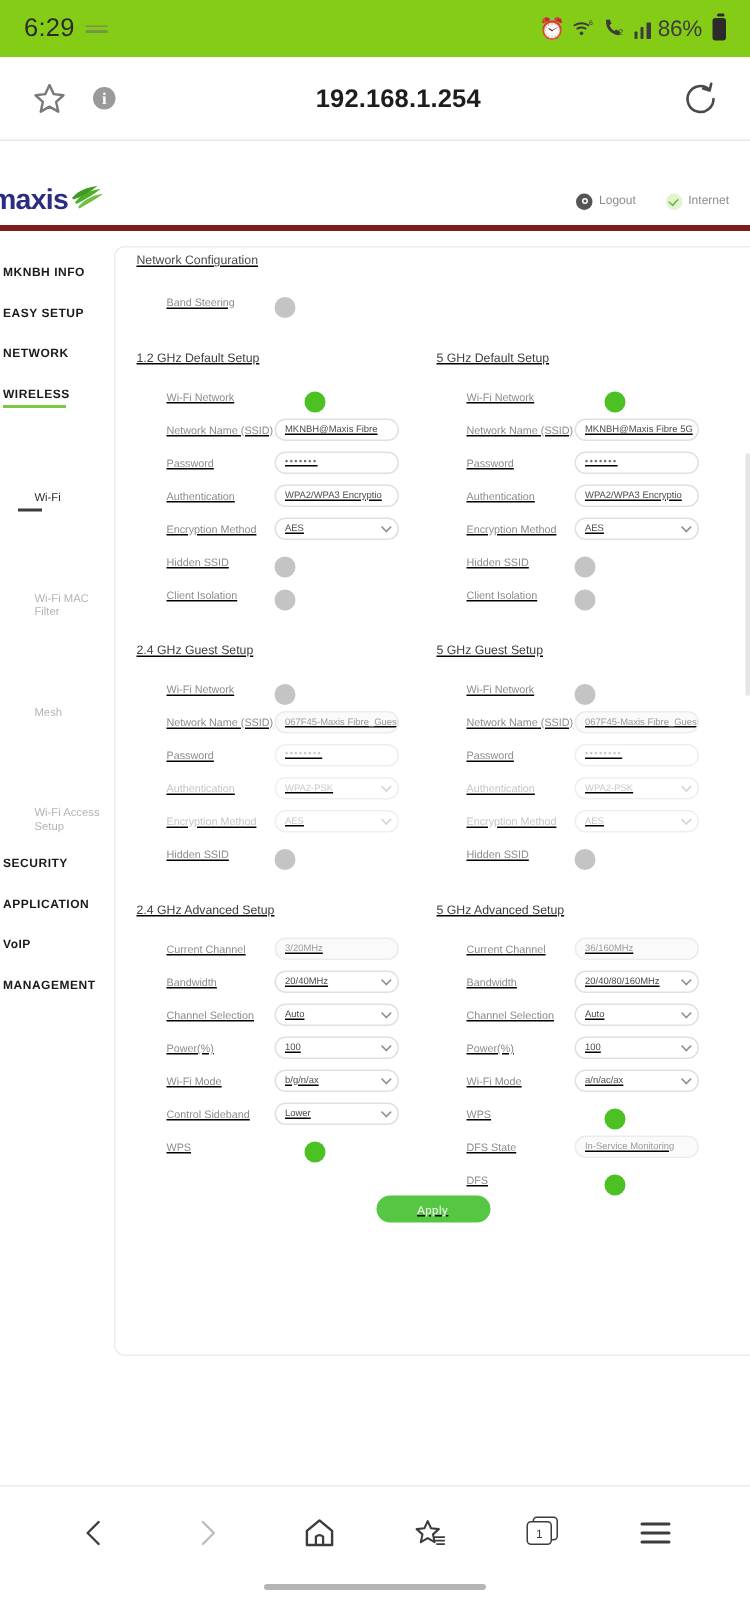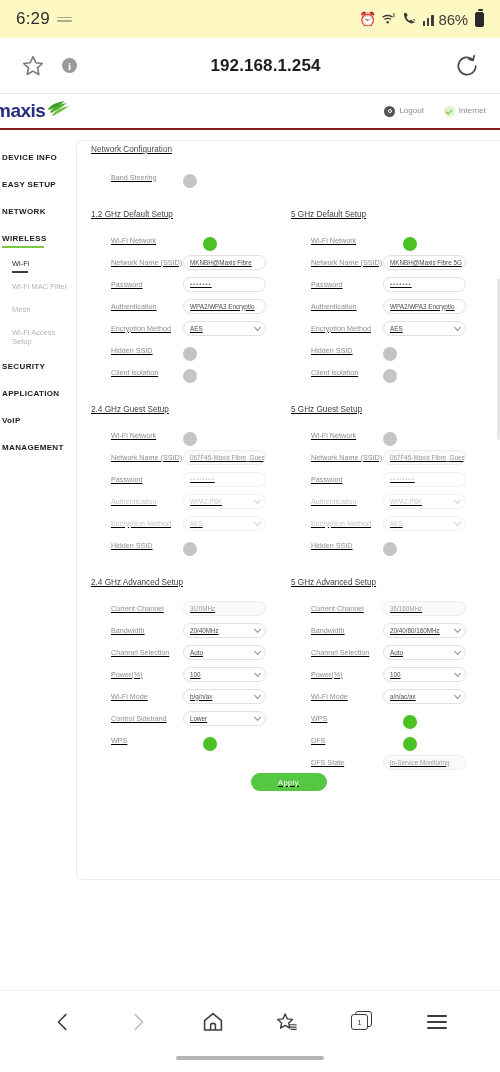--- a/index.html
+++ b/index.html
@@ -7,21 +7,21 @@
     width: 500px; height: 1072px;
     background: #ffffff;
     font-family: "Liberation Sans", sans-serif;
     overflow: hidden;
   }
   .phone { position: relative; width: 500px; height: 1072px; background:#fff; }
 
   
   .statusbar {
     height: 38px; display:flex; align-items:center;
-    padding: 0 16px; background:#fef9c3;text-align:center;
+    padding: 0 16px; background:#84cc16;text-align:center;
   }
   .sb-time { font-size:17px; color:#2b2b2b; letter-spacing:.2px; }
   .sb-muteicon { margin-left:7px; width:15px; height:11px; position:relative; opacity:.55; }
   .sb-muteicon:before, .sb-muteicon:after {
     content:""; position:absolute; left:0; right:0; height:1.6px; background:#6a6a6a; border-radius:2px;
   }
   .sb-muteicon:before { top:3px; }
   .sb-muteicon:after { top:6.5px; }
   .sb-right { margin-left:auto; display:flex; align-items:center; gap:5px; color:#3c3c3c; }
   .sb-right .ic { font-size:14px; line-height:1; display:inline-block; }
@@ -53,21 +53,22 @@
   .url-text {
     flex:1; text-align:center; font-size:17px; font-weight:bold; color:#1d1d1d;
     letter-spacing:.1px;
   }
   .reload-ic { width:26px; height:26px; }
 
   
   .brandbar {
     height:36px; display:flex; align-items:center;
     padding-left:0px; padding-right:14px; background:#fff;
-    border-bottom:2px solid #7f1d1d;
+    border-bottom:4px solid #7f1d1d;
+    margin-top:24px;
   }
   .brand-logo { display:flex; align-items:center; margin-left:-6px; }
   .brand-word {
     font-size:19px; font-weight:bold; color:#2b2d83; letter-spacing:-.5px;
     font-family:"Liberation Sans", sans-serif;
   }
   .brand-mark { margin-left:3px; }
   .brand-right { margin-left:auto; display:flex; align-items:center; gap:20px; }
   .hdr-link { display:flex; gap:4px; font-size:8px; color:#8c8c8c; }
   .hdr-dot-dark { width:11px;height:11px;border-radius:50%;background:#555; display:flex;align-items:center;justify-content:center;}
@@ -85,21 +86,21 @@
   }
   .nav-main {
     font-weight:bold; font-size:8px; letter-spacing:.35px;
     padding:9px 0 9px 2px; color:#1a1a1a; position:relative;
   }
   .nav-main.active { color:#1a1a1a; }
   .nav-main.active:after {
     content:""; position:absolute; left:2px; bottom:4px; width:42px; height:1.6px; background:#7ac943;
   }
   .nav-sub {
-    font-size:7.5px; color:#b3b3b3; padding:7px 0 7px 12px; position:relative;
+    font-size:7.5px; color:#b3b3b3; padding:7px 0 7px 23px; position:relative;margin-top:44px;
   }
   .nav-sub.active { color:#2a2a2a; }
   .nav-sub.active:after {
     content:""; position:absolute; left:12px; bottom:2px; width:16px; height:1.6px; background:#3c3c3c;
   }
 
   
   .content { flex:1; padding:10px 0 0 0; position:relative; }
   .card {
     margin-left:0; margin-right:0; background:#fff;
@@ -254,21 +255,21 @@
       <span class="hdr-link">
         <span class="hdr-dot-green"></span>
         <span>Internet</span>
       </span>
     </span>
   </div>
 
   <div class="page">
 
     <div class="sidebar">
-      <div class="nav-main">DEVICE INFO</div>
+      <div class="nav-main">MKNBH INFO</div>
       <div class="nav-main">EASY SETUP</div>
       <div class="nav-main">NETWORK</div>
       <div class="nav-main active">WIRELESS</div>
       <div class="nav-sub active">Wi-Fi</div>
       <div class="nav-sub">Wi-Fi MAC Filter</div>
       <div class="nav-sub">Mesh</div>
       <div class="nav-sub">Wi-Fi Access Setup</div>
       <div class="nav-main">SECURITY</div>
       <div class="nav-main">APPLICATION</div>
       <div class="nav-main">VoIP</div>
@@ -570,28 +571,28 @@
                     <span>a/n/ac/ax</span>
                     <span class="chev"></span>
                   </span>
                 </div>
             </div>
             <div class="row">
               <div class="row-lbl">WPS</div>
               <div class="ctl"><span class="tgl on"><i></i></span></div>
             </div>
             <div class="row">
+              <div class="row-lbl">DFS State</div>
+              <div class="ctl">
+                  <span class="fld ro">In-Service Monitoring</span>
+                </div>
+            </div>
+            <div class="row">
               <div class="row-lbl">DFS</div>
               <div class="ctl"><span class="tgl on"><i></i></span></div>
-            </div>
-            <div class="row">
-              <div class="row-lbl">DFS State</div>
-              <div class="ctl">
-                  <span class="fld ro">In-Service Monitoring</span>
-                </div>
             </div>
           </div>
         </div>
 
         <div class="applyrow">
           <div class="apply-btn">Apply</div>
         </div>
       </div>
 
       <div class="scrollhint"></div>

